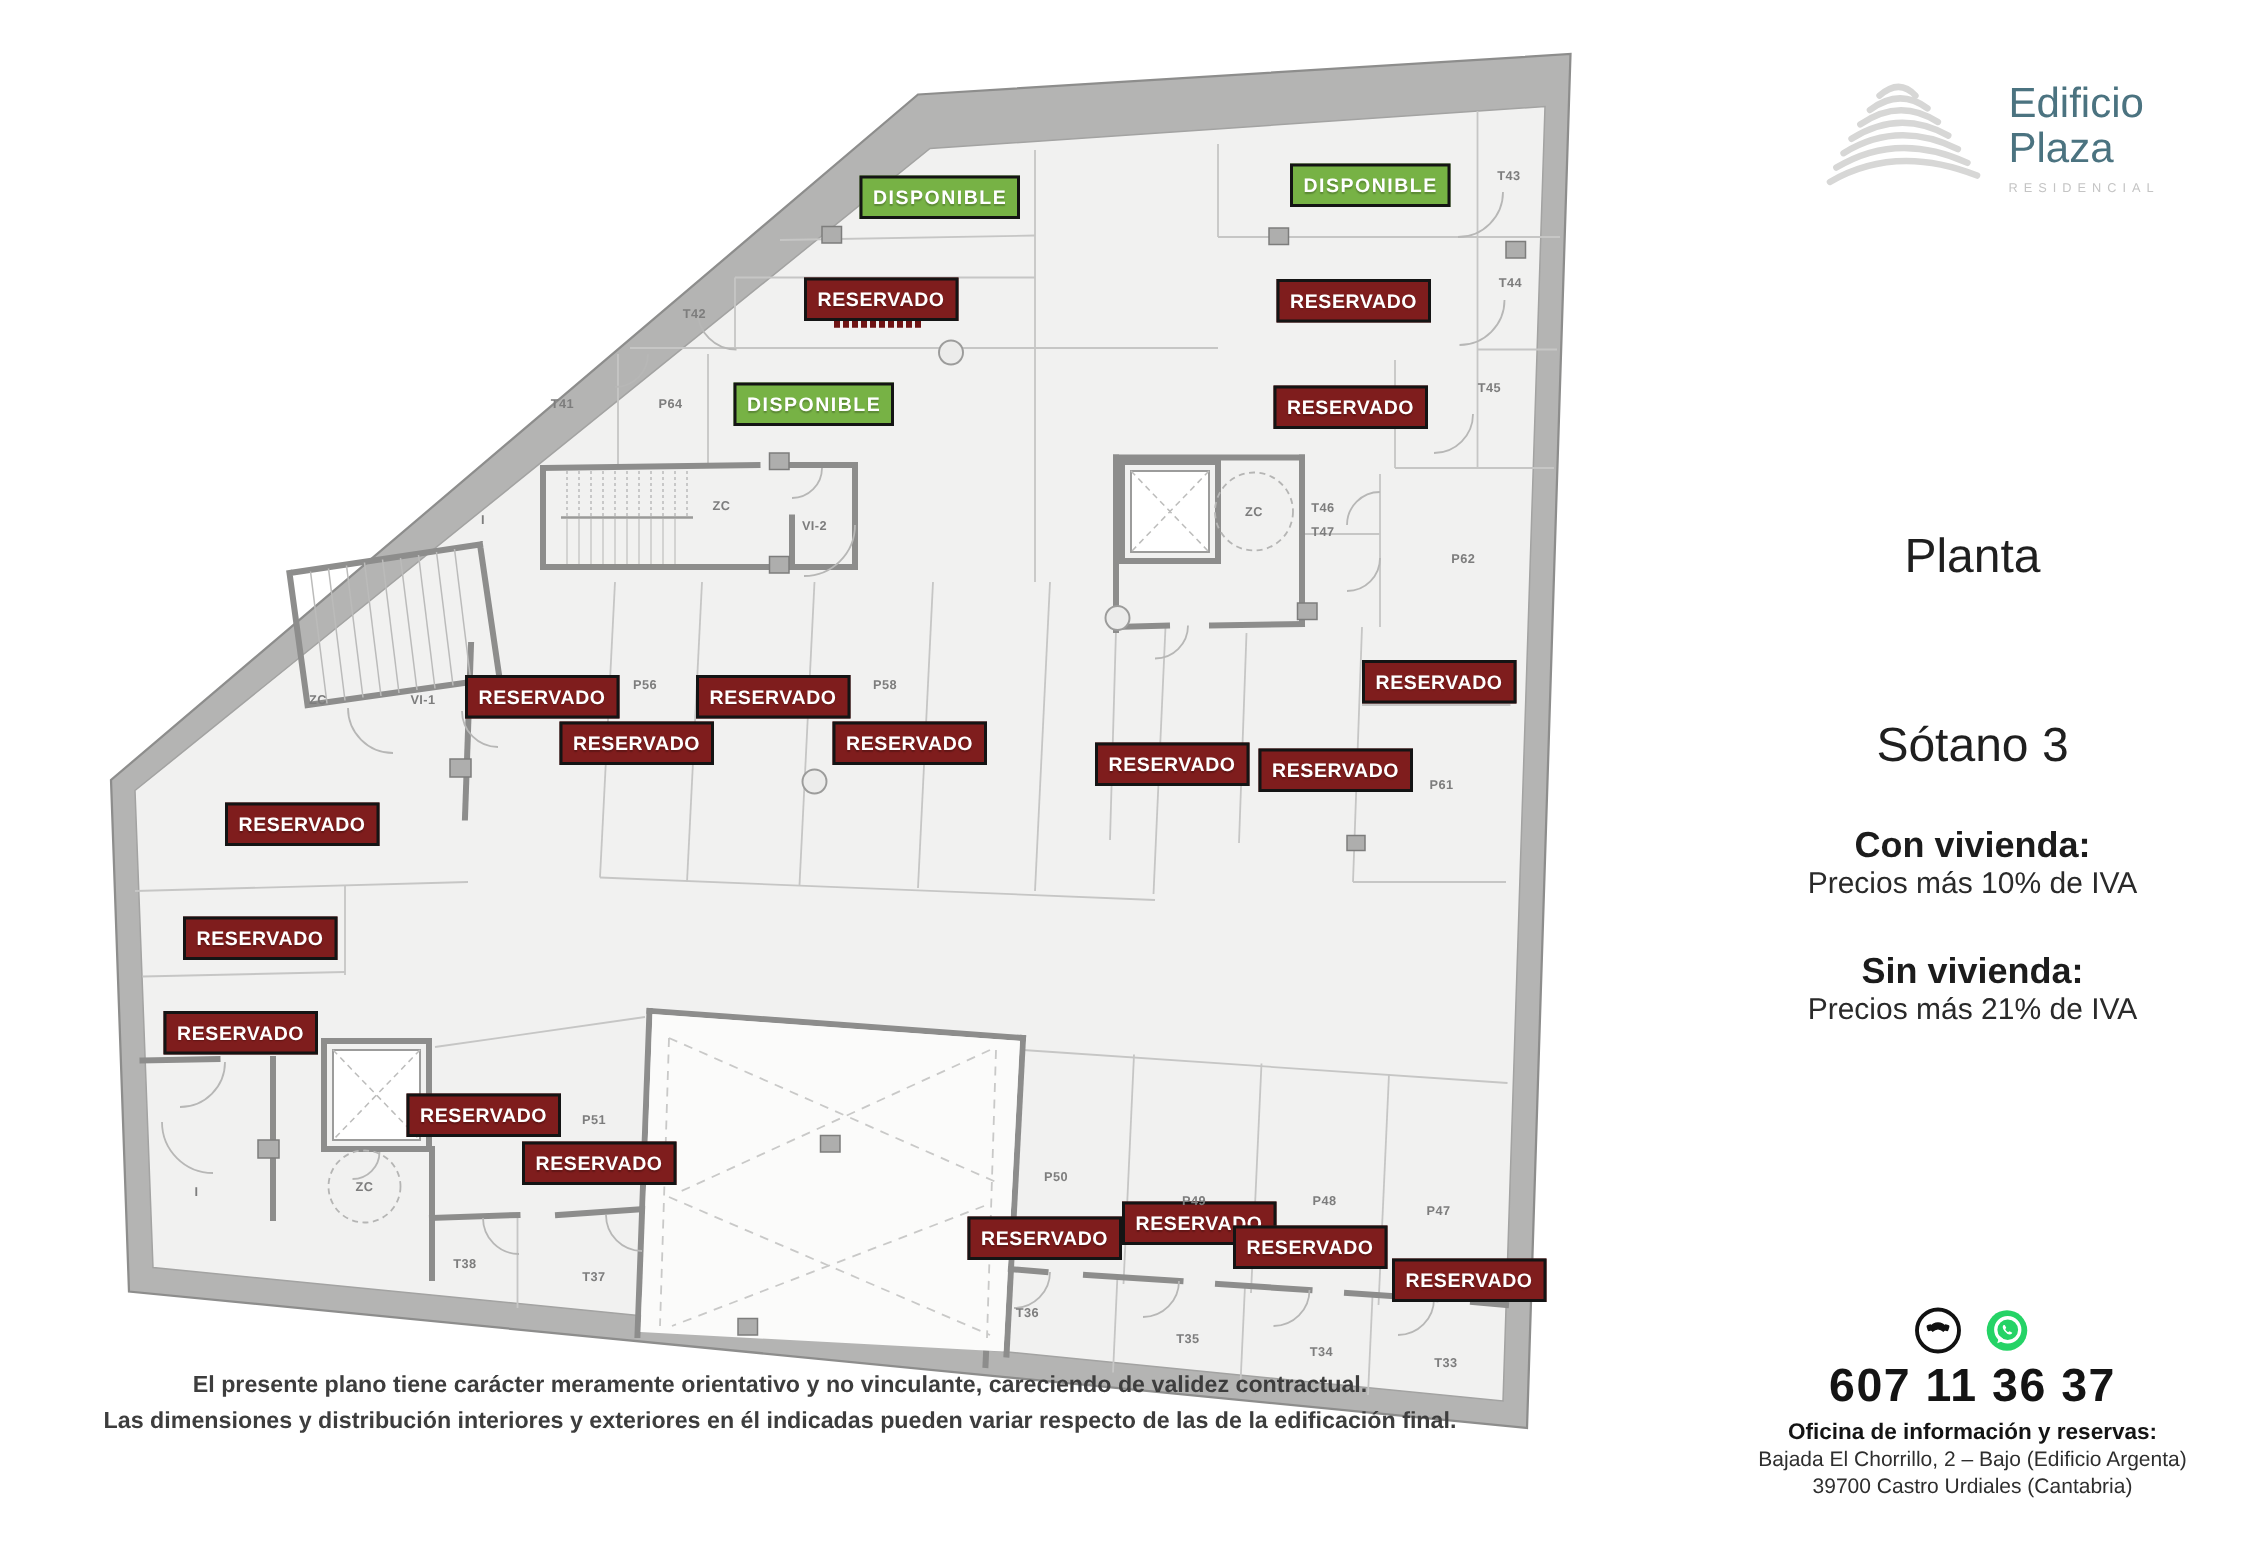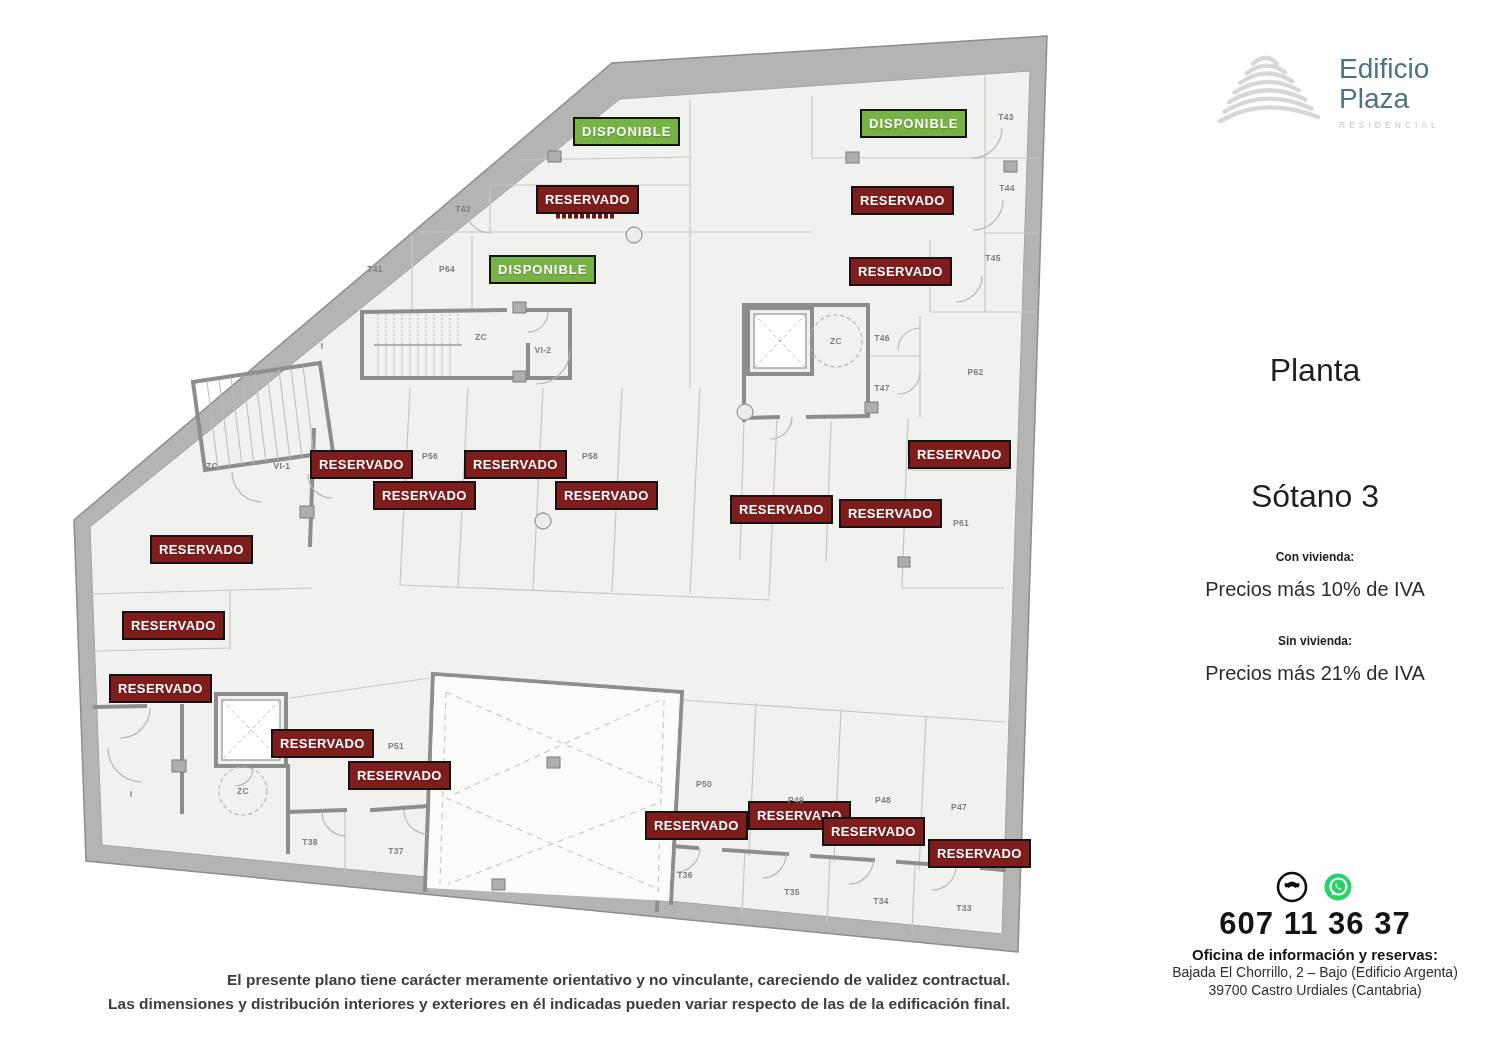--- a/index.html
+++ b/index.html
@@ -19,32 +19,32 @@
 
   
   #sidebar{position:absolute;left:1140px;top:0;width:350px;height:1038px;text-align:center;}
   #logo{position:absolute;left:65px;top:22px;width:280px;height:140px;display:flex;align-items:center;}
   #logo-text{text-align:left;margin-left:6px;}
   .brand-line{font-size:28px;color:#4b7380;line-height:1.07;}
   .brand-tagline{font-size:8.5px;letter-spacing:4px;color:#c4c4c4;margin-top:7px;}
   .plan-title{position:absolute;left:0;width:100%;font-size:32px;color:#1f1f1f;}
   #title1{top:352px;}
   #title2{top:436px;margin-top:42px;}
-  .price-label{position:absolute;left:0;width:100%;font-size:12px;font-weight:bold;color:#1c1c1c;}
+  .price-label{position:absolute;left:0;width:100%;font-size:24px;font-weight:bold;color:#1c1c1c;}
   .price-text{position:absolute;left:0;width:100%;font-size:20px;color:#2a2a2a;}
   #pl1{top:550px;} #pt1{top:578px;} #pl2{top:634px;} #pt2{top:662px;}
   #contact-icons{position:absolute;left:0;top:870px;width:100%;display:flex;justify-content:center;gap:12px;}
   #phone-number{position:absolute;left:0;top:906px;width:100%;font-size:31px;font-weight:bold;
                 color:#141414;letter-spacing:1px;}
   #office-label{position:absolute;left:0;top:946px;width:100%;font-size:15px;font-weight:bold;color:#141414;}
   .addr{position:absolute;left:0;width:100%;font-size:14px;color:#2e2e2e;text-align:center;}
   #addr1{top:964px;} #addr2{top:982px;}
 
   
-  #disclaimer{position:absolute;left:30px;top:968px;width:980px;text-align:right;
+  #disclaimer{position:absolute;left:30px;top:912px;width:980px;text-align:center;
               color:#3d3d3d;font-size:15.5px;font-weight:600;line-height:1.55;}
 </style>
 </head>
 <body>
 
 <div id="page">
 
   <svg id="plan-svg" width="1500" height="1038" viewBox="0 0 1500 1038" style="position:absolute;left:0;top:0;">
 
     <polygon points="612,63 1047,36 1018,952 86,861 74,520" fill="#b4b4b3" stroke="#8d8d8c" stroke-width="1.5"></polygon>
@@ -267,21 +267,21 @@
       <div class="badge available" style="left: 573px; top: 117px;">DISPONIBLE</div>
       <div class="badge available" style="left: 860px; top: 109px;">DISPONIBLE</div>
       <div class="badge available" style="left: 489px; top: 255px;">DISPONIBLE</div>
       <span class="room-label" style="left: 463px; top: 209px;">T42</span>
       <span class="room-label" style="left: 375px; top: 269px;">T41</span>
       <span class="room-label" style="left: 447px; top: 269px;">P64</span>
       <span class="room-label" style="left: 1006px; top: 117px;">T43</span>
       <span class="room-label" style="left: 1007px; top: 188px;">T44</span>
       <span class="room-label" style="left: 993px; top: 258px;">T45</span>
       <span class="room-label" style="left: 882px; top: 338px;">T46</span>
-      <span class="room-label" style="left: 882px; top: 388px;">T47</span>
+      <span class="room-label" style="left: 882px; top: 354px;">T47</span>
       <span class="room-label" style="left: 962px; top: 372px; padding-left: 27px;">P62</span>
       <span class="room-label" style="left: 961px; top: 523px;">P61</span>
       <span class="room-label" style="left: 430px; top: 456px;">P56</span>
       <span class="room-label" style="left: 590px; top: 456px;">P58</span>
       <span class="room-label" style="left: 481px; top: 337px;">ZC</span>
       <span class="room-label" style="left: 543px; top: 350px;">VI-2</span>
       <span class="room-label" style="left: 836px; top: 341px;">ZC</span>
       <span class="room-label" style="left: 322px; top: 346px;">I</span>
       <span class="room-label" style="left: 212px; top: 466px;">ZC</span>
       <span class="room-label" style="left: 282px; top: 466px;">VI-1</span>

